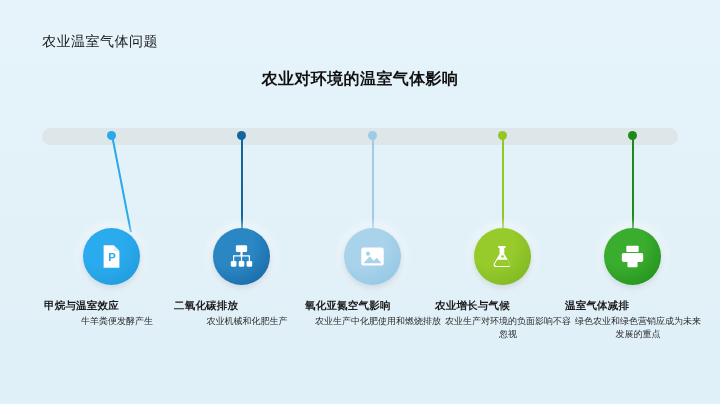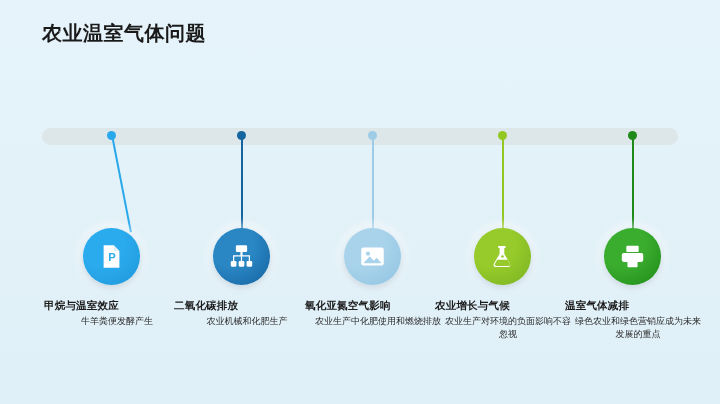--- a/index.html
+++ b/index.html
@@ -19,23 +19,23 @@
     inset: 0;
     width: 720px;
     height: 404px;
     background: linear-gradient(180deg, #e6f3fa 0%, #e2f1f8 60%, #e0f0f8 100%);
   }
 
   
   .slide-title {
     position: absolute;
     left: 42px;
-    top: 20px;
-    font-size: 20px;
-    font-weight: bold;
+    top: 33px;
+    font-size: 14px;
+    font-weight: normal;
     color: #1a1a1a;
     letter-spacing: 0.5px;
     white-space: nowrap;
   }
   .slide-subtitle {
     position: absolute;
     left: 0;
     right: 0;
     top: 69px;
     text-align: center;
@@ -139,20 +139,21 @@
     color: #2b2b2b;
     line-height: 13px;
   }
 </style>
 </head>
 <body>
 
 <div class="slide">
 
   <div class="slide-title">农业温室气体问题</div>
+  <div class="slide-subtitle">农业对环境的温室气体影响</div>
 
   <div class="rail"></div>
 
   <div class="items" id="items-root">
       <div class="item" style="left: 46px;">
         <div class="dot" style="background:#29a9ec"></div>
         <div class="stem" style="background:#29a9ec;height:99px;transform:rotate(-11deg);"></div>
         <div class="halo"></div>
         <div class="bubble" style="background:radial-gradient(circle at 32% 28%, #2aabee 0%, #2aabee 40%, #1f97d8 100%);">
           <span>

